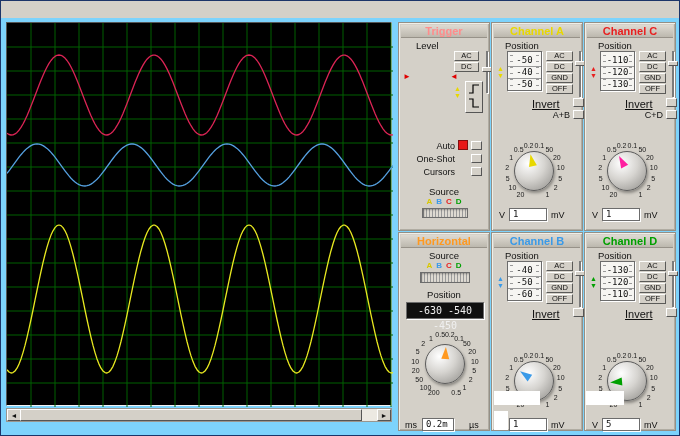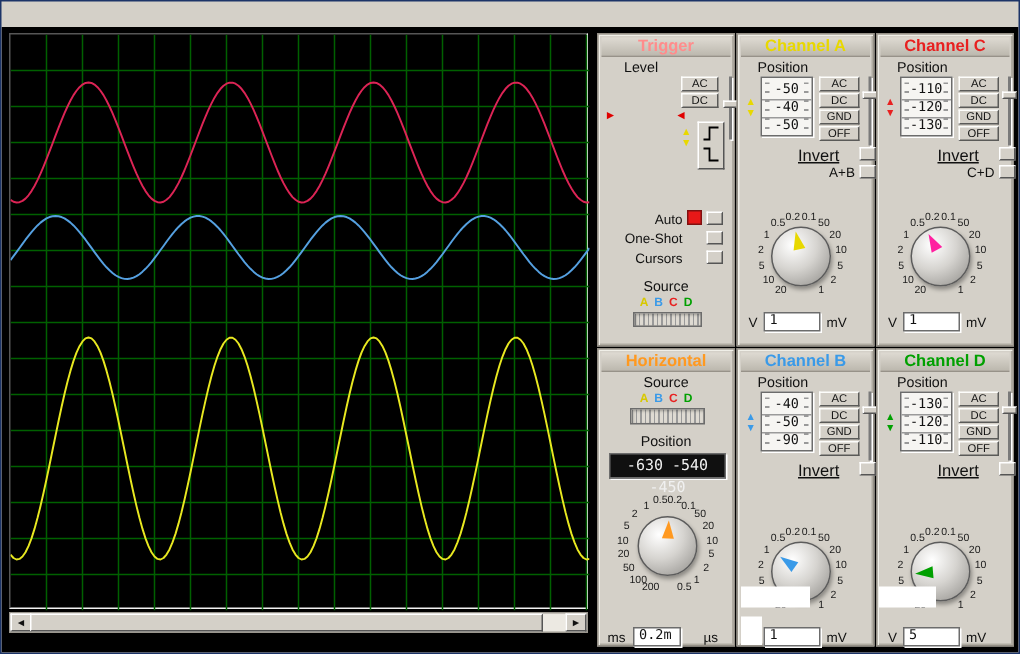--- a/index.html
+++ b/index.html
@@ -2,21 +2,21 @@
 <html><head>
 <meta charset="utf-8">
 <style>
   *{margin:0;padding:0;box-sizing:border-box;}
   html,body{width:680px;height:436px;overflow:hidden;}
   body{font-family:"Liberation Sans",sans-serif;background:#d4d0c8;}
   .window{position:relative;width:680px;height:436px;border:1px solid #1c3468;background:#d4d0c8;overflow:hidden;}
   .titlebar{position:absolute;top:0;left:0;right:0;height:17px;background:linear-gradient(90deg,#16389c,#3a68c4 55%,#8fb0e0);}
   .wtitle{position:absolute;left:4px;top:2px;font-size:11px;font-weight:bold;color:#fff;}
   .closebtn{position:absolute;right:3px;top:2px;width:16px;height:13px;background:linear-gradient(180deg,#f09a80,#d04428 60%,#a82c14);border:1px solid #fff;border-radius:2px;color:#fff;font-size:9px;line-height:10px;text-align:center;padding:0;cursor:pointer;}
-  .client{position:absolute;top:17px;left:0;right:0;bottom:0;background:#000000;}
+  .client{position:absolute;top:17px;left:0;right:0;bottom:0;background:#7dd3fc;}
   .scope-frame{position:absolute;left:5px;top:4px;width:386px;height:384px;background:#000;border-top:1px solid #565656;border-left:1px solid #565656;border-right:1px solid #f2f2f2;border-bottom:1px solid #f2f2f2;}
   #wave-svg{position:absolute;left:0;top:0;}
   .hscroll{position:absolute;left:5px;top:390px;width:386px;height:14px;background:#ece9e2;border:1px solid #9a968e;}
   .sb-btn{position:absolute;top:0;width:14px;height:12px;background:#d4d0c8;border:1px solid;border-color:#fff #555 #555 #fff;text-align:center;cursor:pointer;}
   .sb-left{left:0;} .sb-right{right:0;}
   .sb-arr{display:block;font-size:7px;line-height:11px;color:#111;}
   .sb-thumb{position:absolute;left:13px;top:0;width:342px;height:12px;background:#d4d0c8;border:1px solid;border-color:#fff #555 #555 #fff;cursor:pointer;}
   .panel{position:absolute;width:92px;background:#d4d0c8;border:1px solid #948f86;box-shadow:inset 1px 1px 0 #f0efe8,inset -1px -1px 0 #b0aca2;}
   .trigger{left:397px;top:4px;height:209px;}
   .cha{left:490px;top:4px;height:209px;}
@@ -286,21 +286,21 @@
     <div class="panel ch chb">
       <div class="p-title" style="color: rgb(58, 154, 232);">Channel B</div>
       <div class="lbl pos-lbl">Position</div>
       <div class="ch-arrows" style="color: rgb(58, 154, 232);">
         <span>▲</span><br>
         <span>▼</span>
       </div>
       <div class="pos-display">
         <span class="pv">-40</span>
         <span class="pv mid">-50</span>
-        <span class="pv">-90</span>
+        <span class="pv">-60</span>
       </div>
       <button class="btn c0">AC</button>
       <button class="btn c1">DC</button>
       <button class="btn c2">GND</button>
       <button class="btn c3">OFF</button>
       <div class="vslider">
           <div class="vhandle"></div>
         </div>
       <span class="lbl inv-lbl">Invert</span>
       <button class="mini inv-btn"></button>

